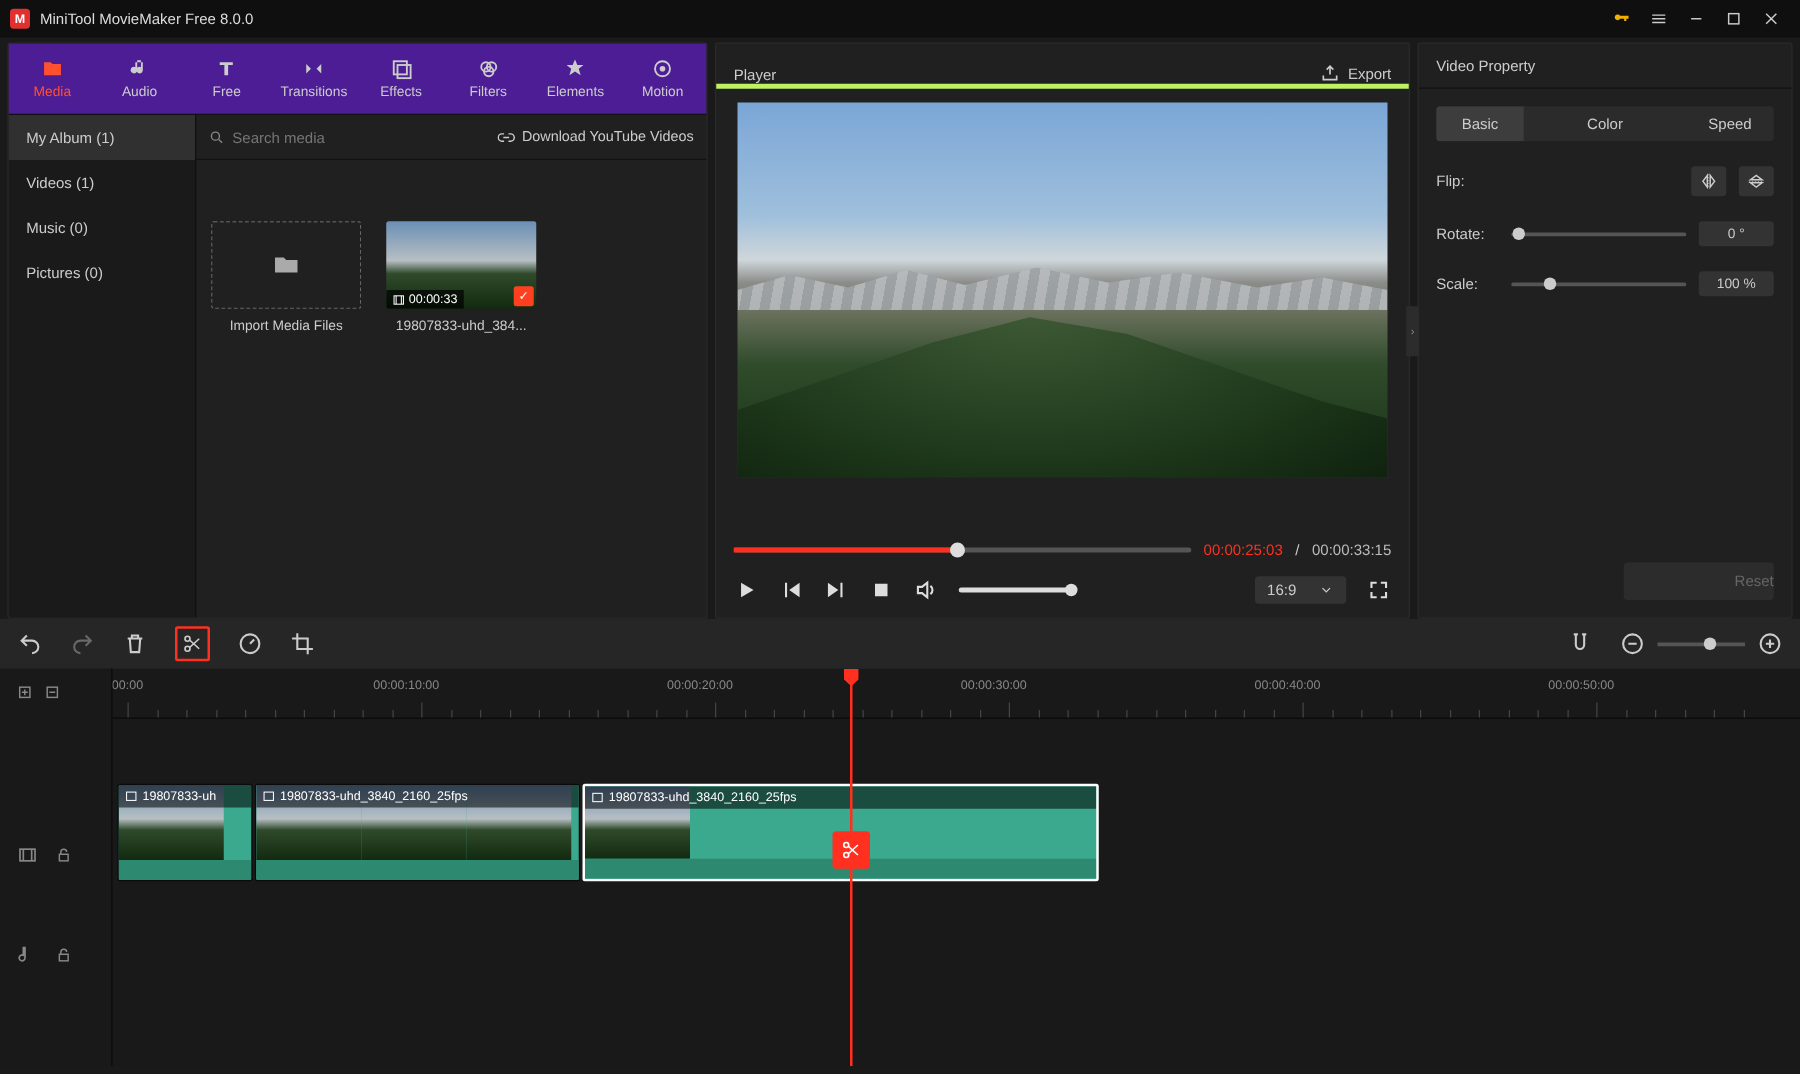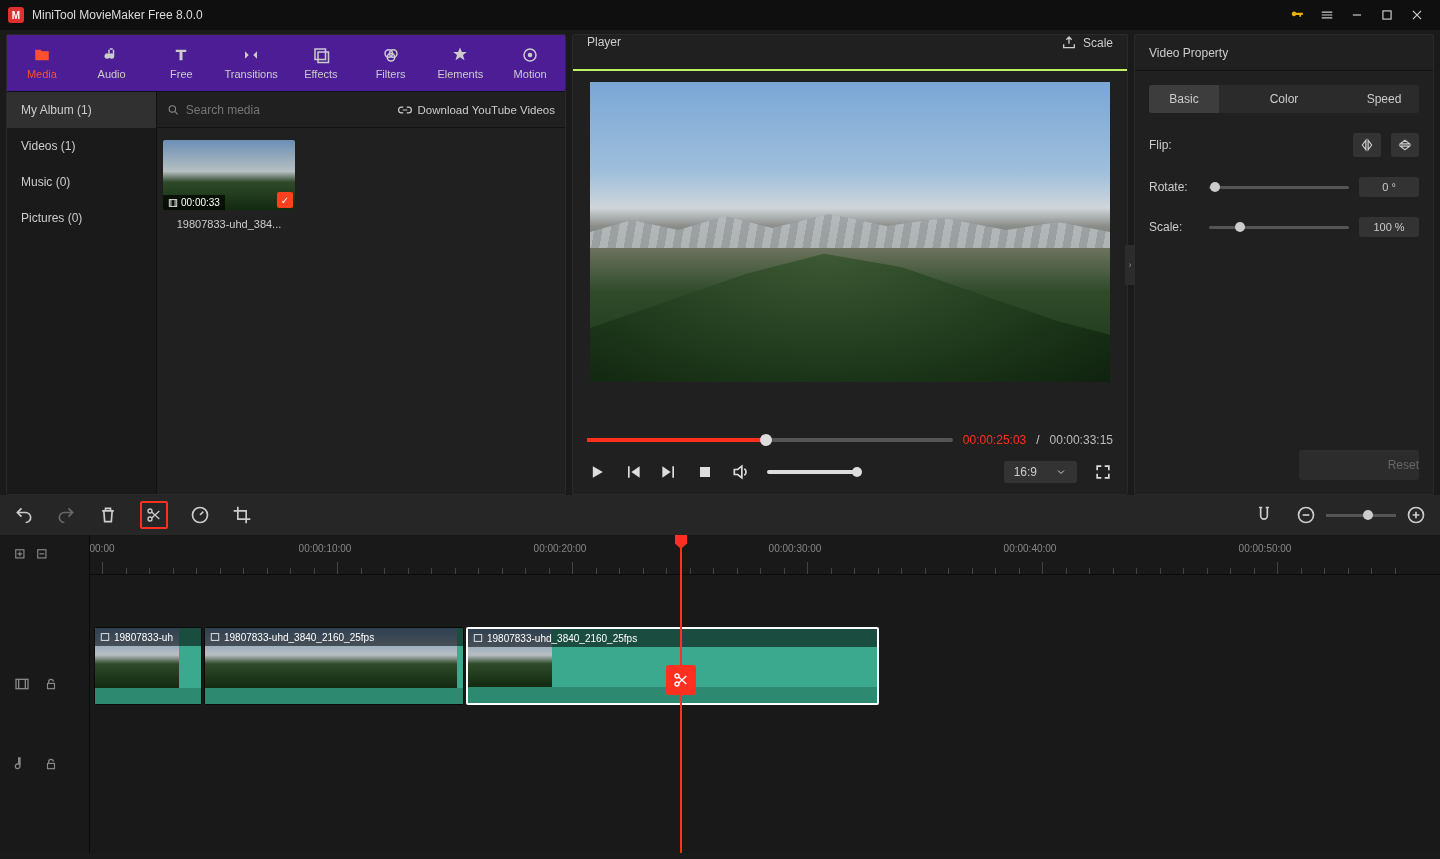--- a/index.html
+++ b/index.html
@@ -33,28 +33,28 @@
 .sidebar .sbitem.active { background:#303030; }
 
 .mediapanel { flex:1; display:flex; flex-direction:column; }
 .mediatop { height:36px; display:flex; align-items:center; padding:0 10px; gap:6px; border-bottom:1px solid #111; }
 .mediatop .search { flex:1; display:flex; align-items:center; gap:6px; color:#888; }
 .mediatop .search input { background:transparent; border:none; outline:none; color:#ccc; font-size:12px; width:100%; }
 .mediatop .ytdl { display:flex; align-items:center; gap:6px; color:#ccc; font-size:11.5px; cursor:pointer; }
 
 .mediagrid { padding:12px; display:flex; gap:20px; align-items:flex-start; }
 .mcard { width:120px; display:flex; flex-direction:column; align-items:center; gap:8px; color:#ccc; font-size:11px; text-align:center; cursor:pointer; }
-.mcard .thumb { width:132px; height:70px; border-radius:2px; position:relative; overflow:hidden; }
+.mcard .thumb { width:120px; height:70px; border-radius:2px; position:relative; overflow:hidden;margin-top:37px; }
 .mcard .import { border:1px dashed #666; display:flex; align-items:center; justify-content:center; }
 .mcard .duration { position:absolute; left:0; bottom:0; background:rgba(0,0,0,.7); color:#fff; font-size:10px; padding:2px 5px; display:flex; align-items:center; gap:3px; }
 .mcard .check { position:absolute; right:2px; bottom:2px; width:16px; height:16px; background:#ff4020; border-radius:2px; display:flex; align-items:center; justify-content:center; color:#fff; font-size:10px; }
 .mcard .name { max-width:120px; white-space:nowrap; overflow:hidden; text-overflow:ellipsis; }
 
 
-.phead { height:36px; display:flex; align-items:flex-start; justify-content:space-between; padding:0 14px; border-bottom:2px solid #bef264; }
+.phead { height:36px; display:flex; align-items:flex-end; justify-content:space-between; padding:0 14px; border-bottom:4px solid #bef264; }
 .export { display:flex; align-items:center; gap:6px; cursor:pointer; }
 .viewport { flex:1; display:flex; align-items:center; justify-content:center; padding:10px; }
 .preview { width:520px; height:300px; background:linear-gradient(to bottom,#7aa6d6 0%,#9fbfdc 30%,#cfd6da 42%,#8b8d8a 48%,#6d735f 55%,#2f4b2a 70%,#173315 100%); position:relative; overflow:hidden; }
 .preview::before { content:""; position:absolute; left:0; right:0; top:42%; height:40px; background:repeating-linear-gradient(100deg,#b7bbbd 0 8px,#9ea3a6 8px 16px); clip-path:polygon(0 60%,8% 30%,17% 55%,26% 20%,35% 50%,46% 15%,57% 45%,68% 25%,80% 55%,90% 35%,100% 60%,100% 100%,0 100%); opacity:.9; }
 .preview::after { content:""; position:absolute; left:0; right:0; top:55%; bottom:0; background:radial-gradient(ellipse at 45% 0%,#3f5a35 0%,#1f3a1c 60%,#0f220e 100%); clip-path:polygon(0 60%,15% 40%,30% 20%,45% 5%,60% 15%,75% 35%,90% 55%,100% 65%,100% 100%,0 100%); }
 
 .seek { height:20px; padding:0 14px; display:flex; align-items:center; gap:10px;margin-top:37px; }
 .seek .bar { flex:1; height:4px; background:#555; position:relative; border-radius:2px; }
 .seek .bar .fill { position:absolute; left:0; top:0; bottom:0; width:49%; background:#ff3020; }
 .seek .bar .knob { position:absolute; left:49%; top:50%; width:12px; height:12px; background:#ddd; border-radius:50%; transform:translate(-50%,-50%); }
@@ -228,20 +228,28 @@
           </div>
           <div class="ytdl">
             <svg width="14" height="14" viewBox="0 0 24 24">
                 <path d="M9 7H6a5 5 0 0 0 0 10h3M15 7h3a5 5 0 0 1 0 10h-3M8 12h8" fill="none" stroke="currentColor" stroke-width="2"></path>
               </svg>
             <span>Download YouTube Videos</span>
           </div>
         </div>
         <div class="mediagrid">
           <div class="mcard">
+            <div class="thumb import">
+                <svg width="24" height="24" viewBox="0 0 24 24" style="color:#aaa">
+                  <path d="M3 6h7l2 2h9v10H3z"></path>
+                </svg>
+              </div>
+            <span class="name">Import Media Files</span>
+          </div>
+          <div class="mcard">
             <div class="thumb" style="background:linear-gradient(to bottom,#6a8fb5 0%,#b7bfc3 45%,#2f4a2a 60%,#122a10 100%);">
               <div class="duration">
                   <svg width="10" height="10" viewBox="0 0 24 24">
                     <rect x="3" y="4" width="18" height="16" fill="none" stroke="#fff" stroke-width="2"></rect>
                     <path d="M7 4v16M17 4v16" stroke="#fff" stroke-width="2"></path>
                   </svg>
                   <span>00:00:33</span>
                 </div>
               <div class="check">✓</div>
             </div>
@@ -252,21 +260,21 @@
     </div>
   </div>
 
   <div class="pane pane-mid">
     <div class="phead">
       <span>Player</span>
       <div class="export">
         <svg width="16" height="16" viewBox="0 0 24 24">
             <path d="M12 3v10M8 7l4-4 4 4M4 14v5h16v-5" fill="none" stroke="currentColor" stroke-width="2"></path>
           </svg>
-        <span>Scale</span>
+        <span>Export</span>
       </div>
     </div>
     <div class="viewport">
       <div class="preview"></div>
     </div>
     <div class="seek">
       <div class="bar">
           <div class="fill"></div>
           <div class="knob"></div>
         </div>

